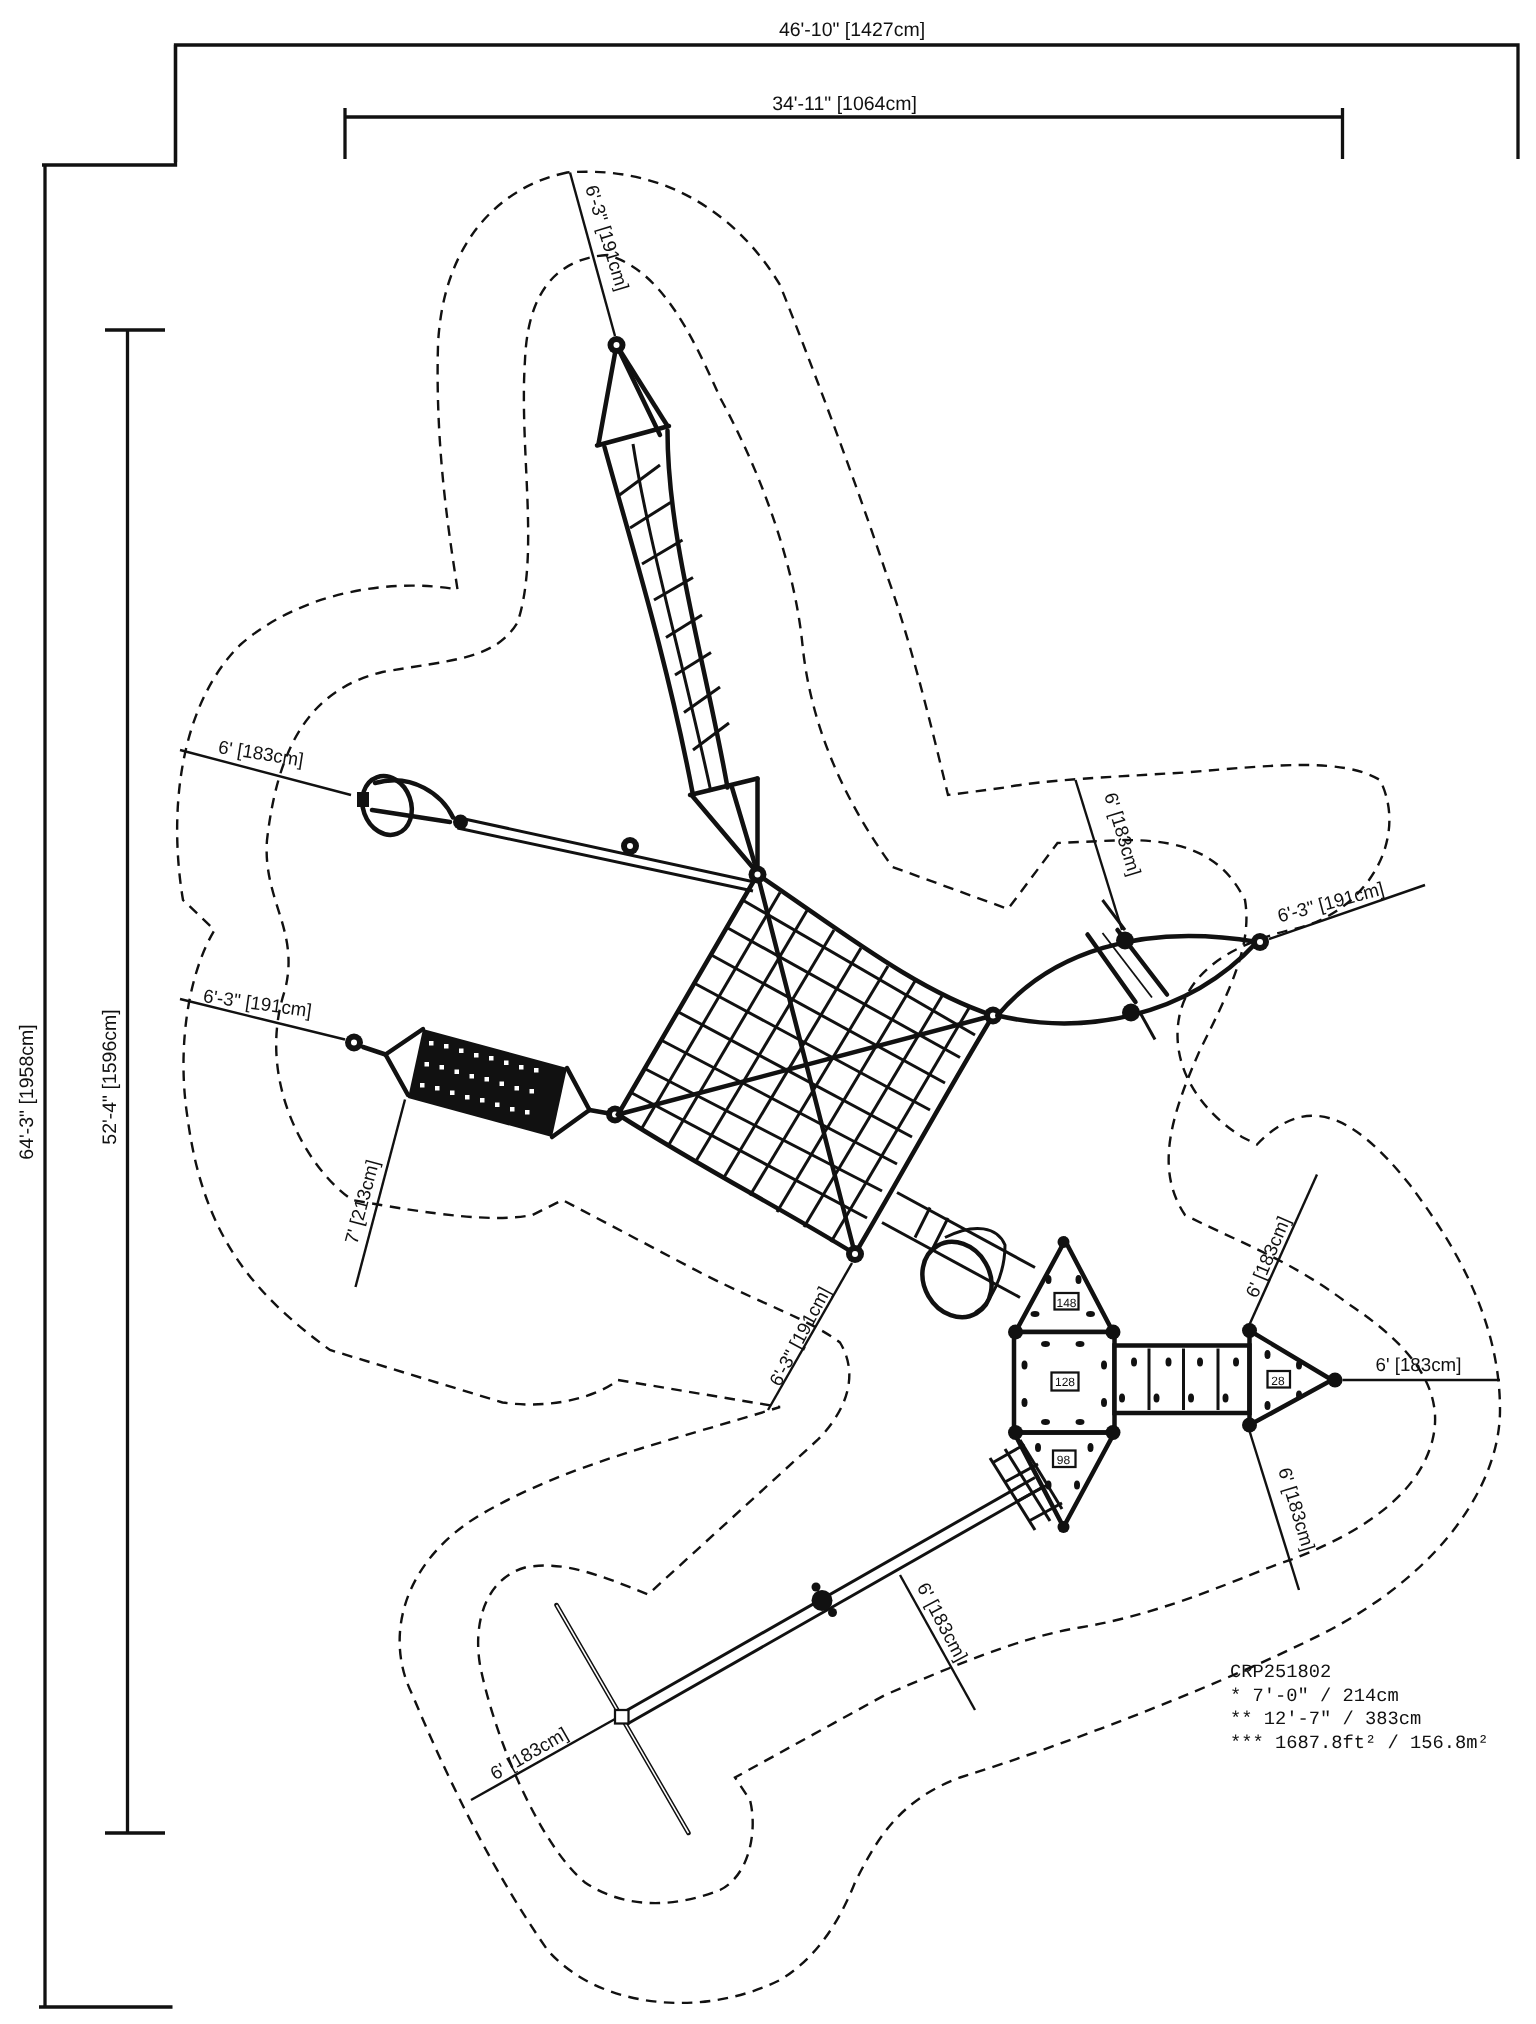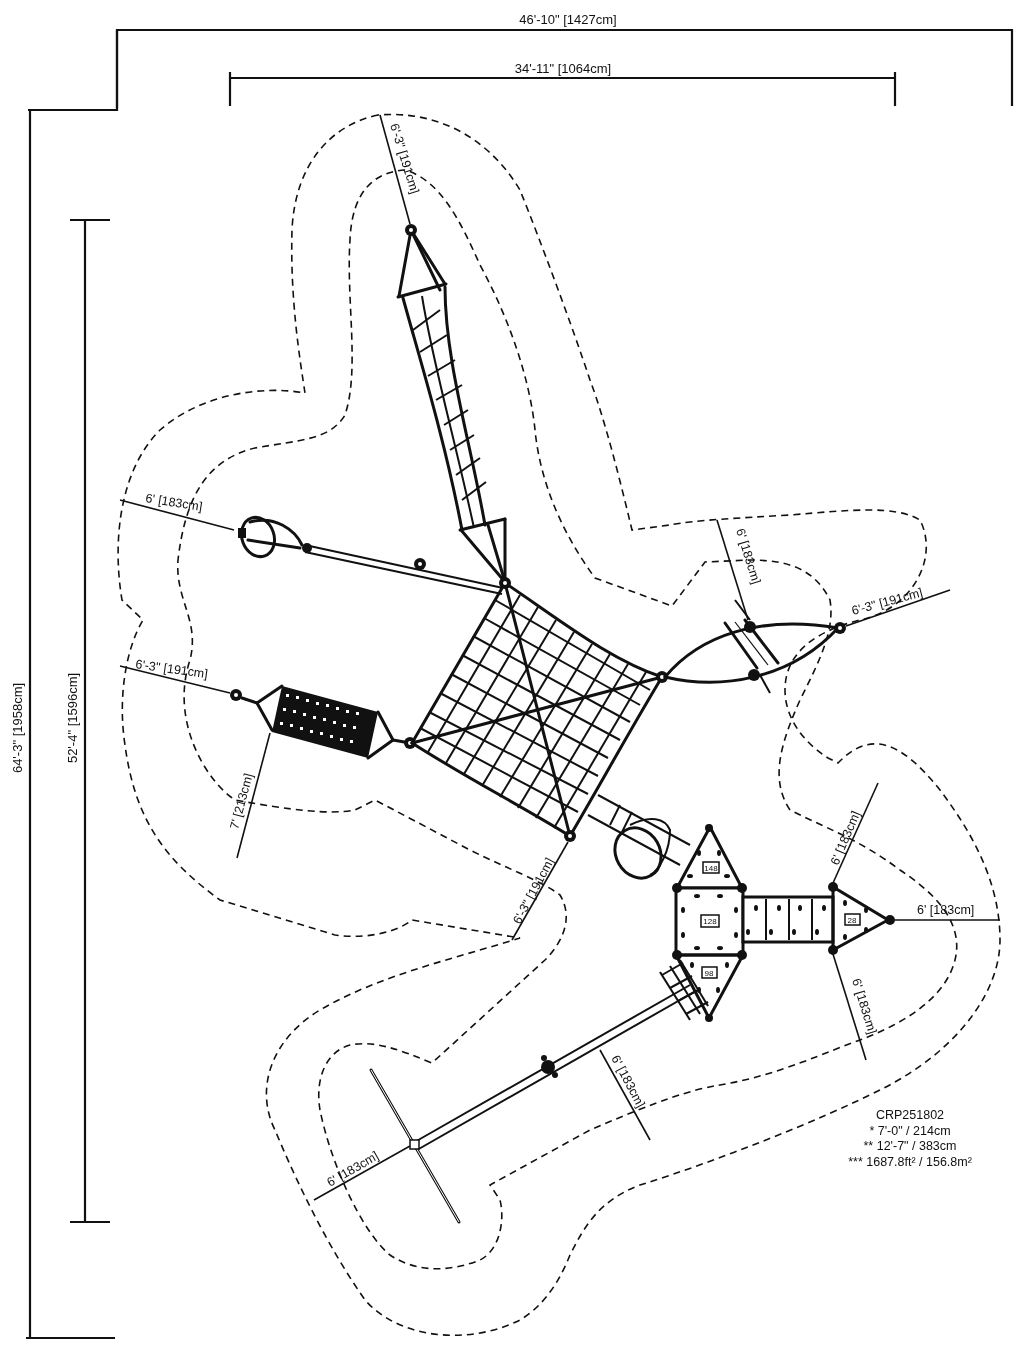--- a/index.html
+++ b/index.html
@@ -10,22 +10,22 @@
   .dim-text-sm { font-family: "Liberation Sans", sans-serif; font-size: 12.5px; fill: #111; }
   .deck-text { font-family: "Liberation Sans", sans-serif; font-size: 8px; fill: #111; }
   .dash { fill: none; stroke: #111; stroke-width: 1.6; stroke-dasharray: 7 5; }
   .dimline { stroke: #111; stroke-width: 1.6; fill: none; }
   .frame { stroke: #111; stroke-width: 2.2; fill: none; }
   .heavy { stroke: #111; stroke-width: 3; fill: none; stroke-linecap: round; }
   .med { stroke: #111; stroke-width: 2; fill: none; }
   .thin { stroke: #111; stroke-width: 1.2; fill: none; }
   .post { fill: #111; }
   .hole { fill: #fff; }
-  .notes { position: absolute; left: 820px; top: 1108px; width: 180px; text-align: center;
-           font-family: Liberation Sans, sans-serif; font-size: 12.5px; line-height: 15.5px; color: #111; }
+  .notes { position: absolute; left: 820px; top: 1108px; width: 180px; text-align: left;
+           font-family: Liberation Mono, monospace; font-size: 12.5px; line-height: 15.5px; color: #111; }
   .notes div { white-space: nowrap; }
 </style>
 </head>
 <body>
 
 <svg id="plan" viewBox="0 0 1024 1349" xmlns="http://www.w3.org/2000/svg">
 
   <g>
 
     <polyline class="frame" points="28,110 117,110 117,30 1012,30 1012,106"></polyline>

